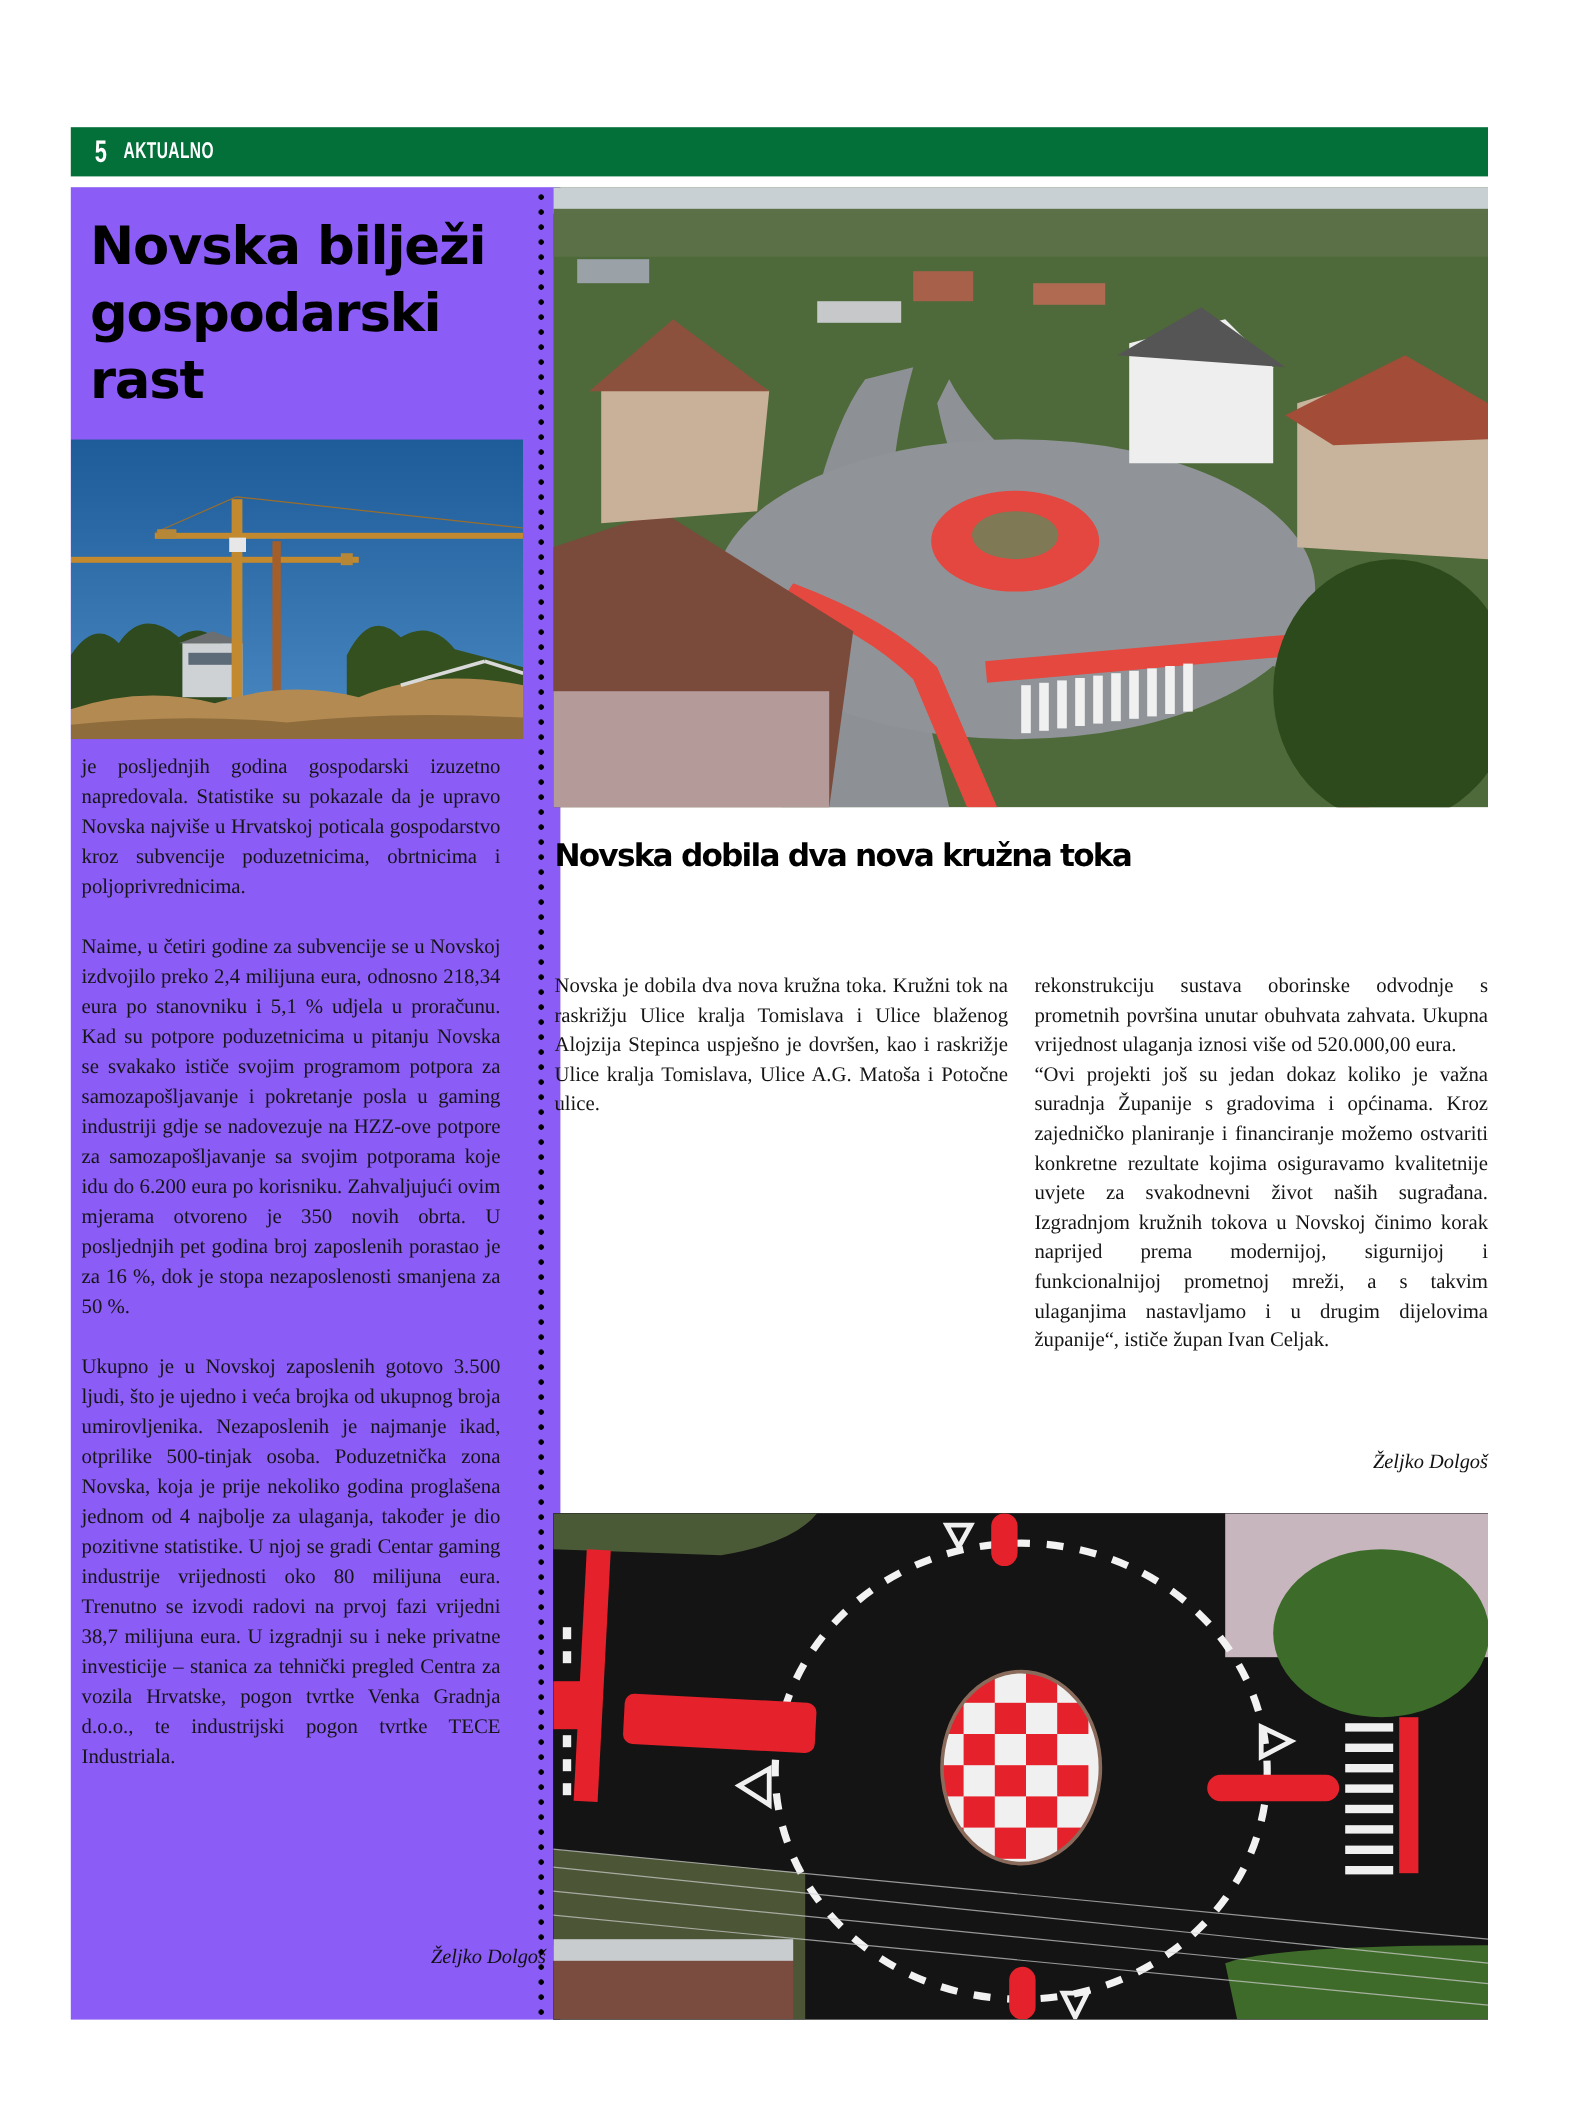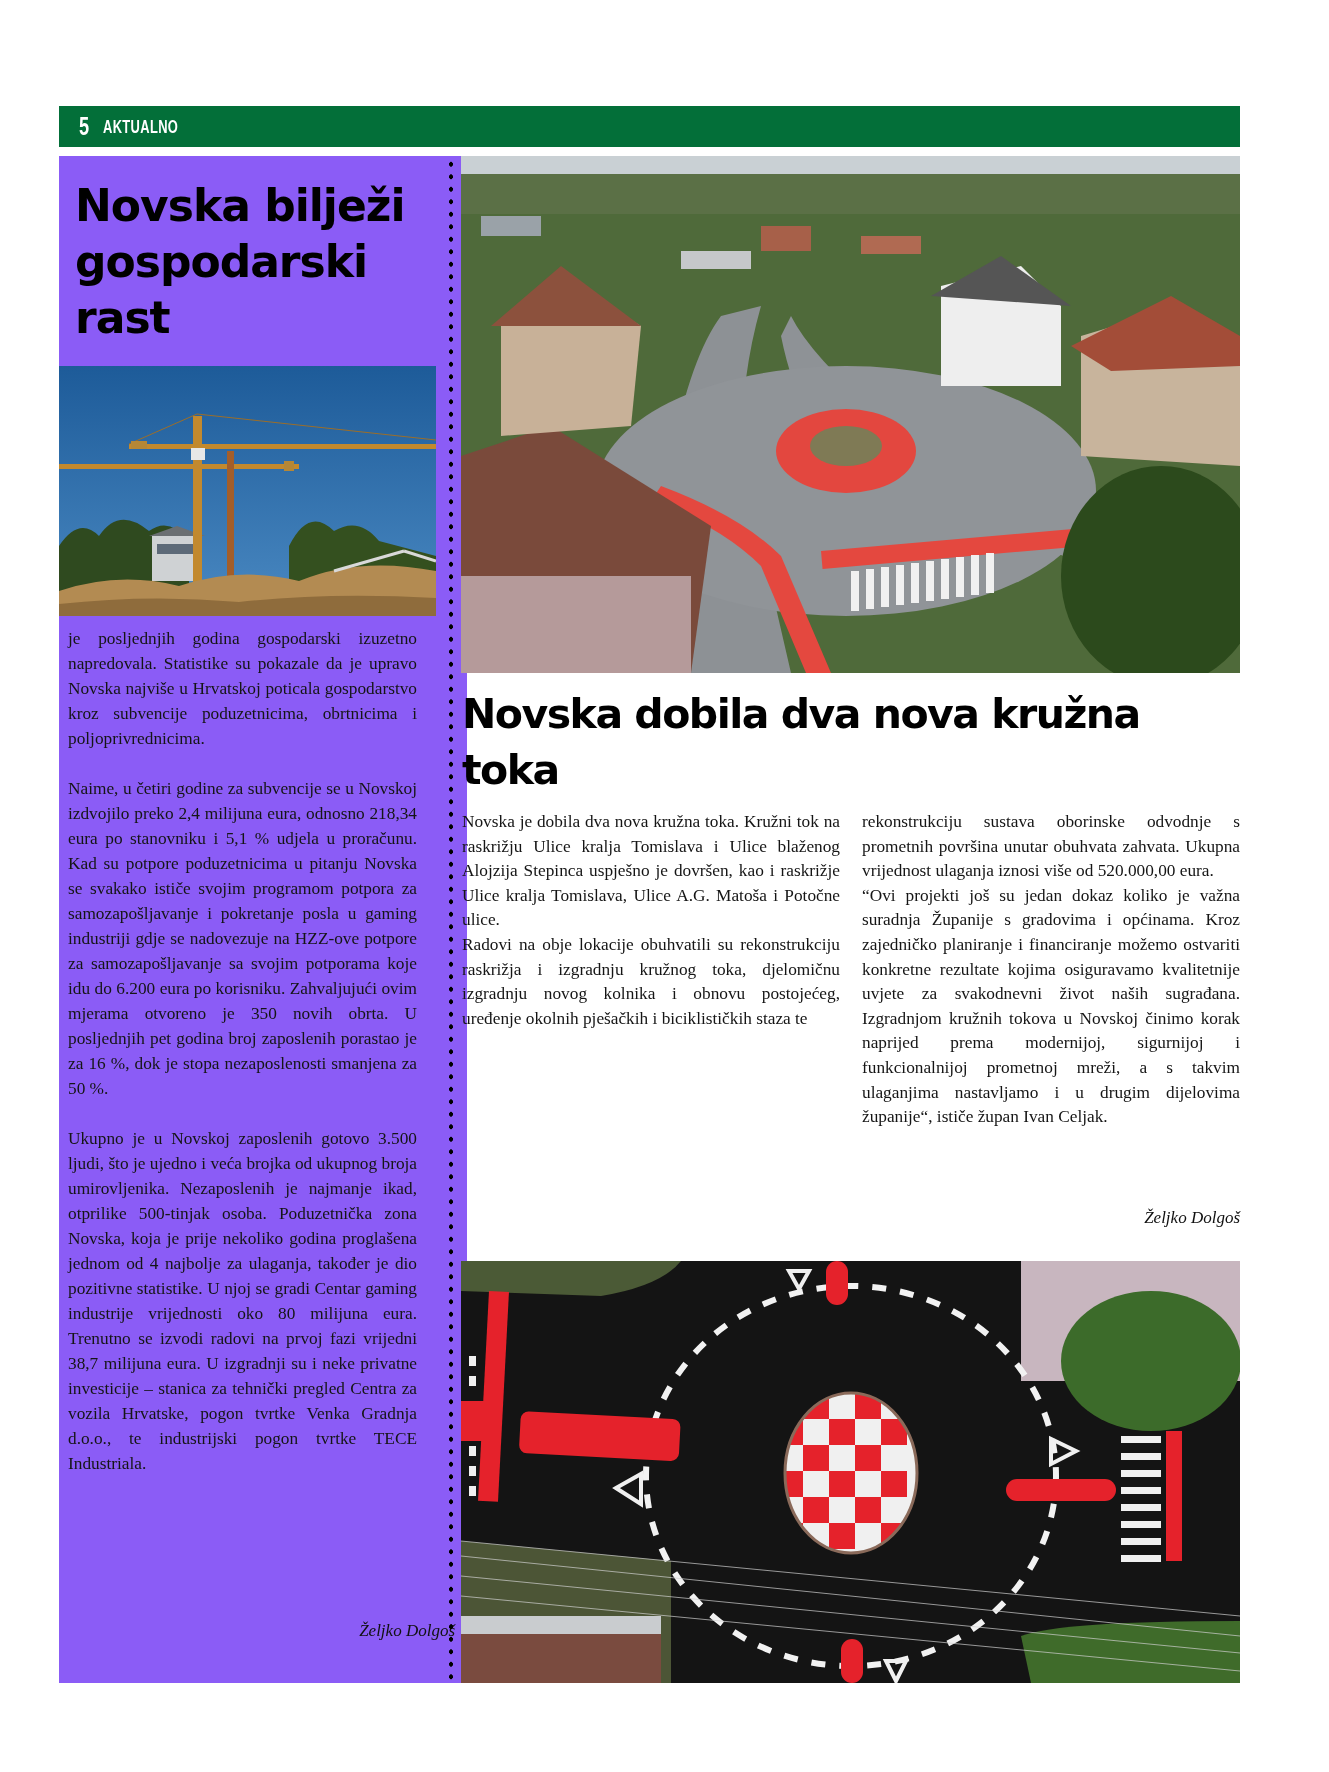--- a/index.html
+++ b/index.html
@@ -47,21 +47,21 @@
     background-image: radial-gradient(circle, #000 2px, transparent 2.4px);
     background-size: 6px 12.5px; background-repeat: repeat-y;
   }
 
   .photo-top {
     position: absolute; left: 461px; top: 156px; width: 779px; height: 517px; overflow: hidden;
   }
   .right-title {
     position: absolute; left: 462px; top: 686px; width: 780px;
     font-family: "DejaVu Sans", sans-serif; font-weight: bold;
-    font-size: 41px; line-height: 56px; letter-spacing: -1.5px; color: #000;
+    font-size: 26px; line-height: 56px; letter-spacing: -1.5px; color: #000;
   }
   .col {
     position: absolute; top: 810px; width: 378px;
     font-size: 17.3px; line-height: 24.6px; text-align: justify; color: #151515;
   }
   .col-a { left: 462px; }
   .col-b { left: 862px; }
   .col p { margin: 0; }
   .right-author { position: absolute; right: 89px; top: 1208px; }
 
@@ -177,21 +177,20 @@
     <polygon points="470,140 540,100 610,150" fill="#555555"></polygon>
 
     <ellipse cx="700" cy="420" rx="100" ry="110" fill="#2c4a1c"></ellipse>
   </svg>
 </div>
 
 <h2 class="right-title">Novska dobila dva nova kružna toka</h2>
 
 <div class="col col-a">
   <p>Novska je dobila dva nova kružna toka. Kružni tok na raskrižju Ulice kralja Tomislava i Ulice blaženog Alojzija Stepinca uspješno je dovršen, kao i raskrižje Ulice kralja Tomislava, Ulice A.G. Matoša i Potočne ulice.</p>
-  <p>Radovi na obje lokacije obuhvatili su rekonstrukciju raskrižja i izgradnju kružnog toka, djelomičnu izgradnju novog kolnika i obnovu postojećeg, uređenje okolnih pješačkih i biciklističkih staza te</p>
 </div>
 <div class="col col-b">
   <p>rekonstrukciju sustava oborinske odvodnje s prometnih površina unutar obuhvata zahvata. Ukupna vrijednost ulaganja iznosi više od 520.000,00 eura.</p>
   <p>“Ovi projekti još su jedan dokaz koliko je važna suradnja Županije s gradovima i općinama. Kroz zajedničko planiranje i financiranje možemo ostvariti konkretne rezultate kojima osiguravamo kvalitetnije uvjete za svakodnevni život naših sugrađana. Izgradnjom kružnih tokova u Novskoj činimo korak naprijed prema modernijoj, sigurnijoj i funkcionalnijoj prometnoj mreži, a s takvim ulaganjima nastavljamo i u drugim dijelovima županije“, ističe župan Ivan Celjak.</p>
 </div>
 <div class="author right-author">Željko Dolgoš</div>
 
 <div class="photo-bottom">
   <svg width="779" height="422" viewBox="0 0 779 422">
     <rect width="779" height="422" fill="#141414"></rect>

